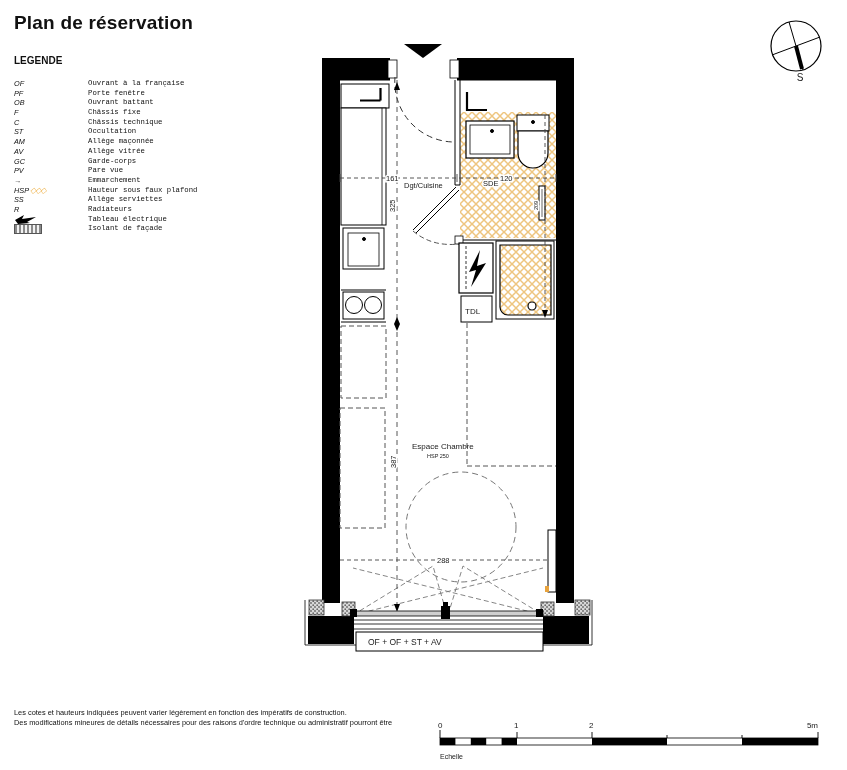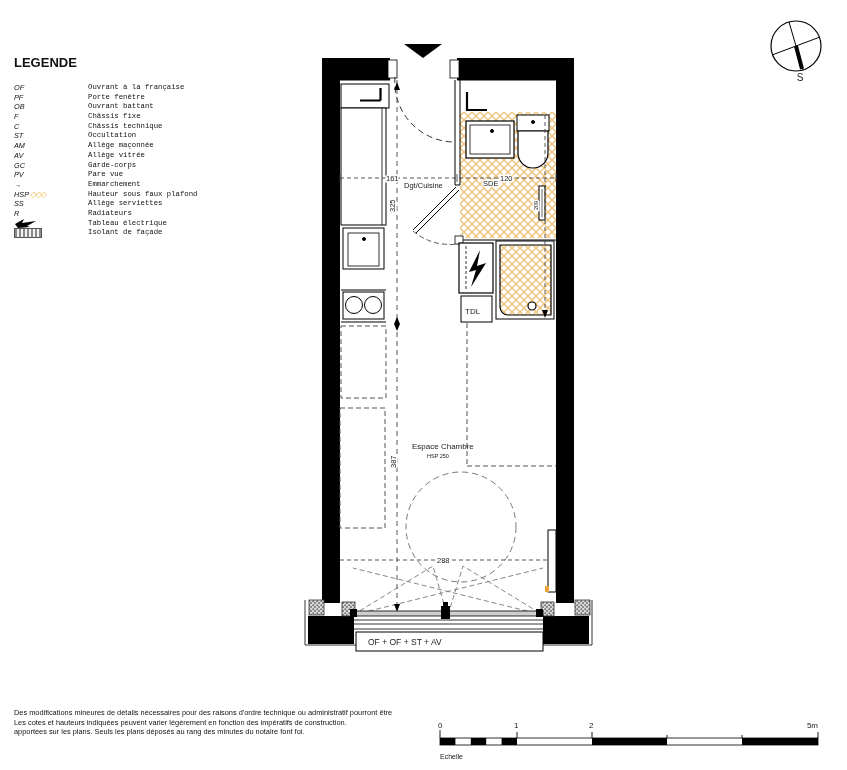--- a/index.html
+++ b/index.html
@@ -4,21 +4,21 @@
 <style>
   html,body{margin:0;padding:0;background:#fff;}
   #page{position:relative;width:847px;height:770px;background:#fff;overflow:hidden;
         font-family:"Liberation Sans",sans-serif;color:#111;}
   #plan-svg{position:absolute;left:0;top:0;}
   svg text{font-family:"Liberation Sans",sans-serif;fill:#1a1a1a;}
   .halo{paint-order:stroke;stroke:#fff;stroke-width:3px;}
   
   .title{position:absolute;left:14px;top:12px;font-size:19px;font-weight:bold;letter-spacing:.2px;}
   .legend{position:absolute;left:14px;top:55px;}
-  .legend-heading{font-size:13px;font-weight:bold;margin-bottom:13px;}
+  .legend-heading{font-size:10px;font-weight:bold;margin-bottom:13px;}
   .legend-row{display:flex;align-items:center;height:9.7px;font-size:7.3px;line-height:9.7px;}
   .legend-abbr{width:74px;flex:0 0 74px;display:flex;align-items:center;font-style:italic;}
   .legend-label{white-space:nowrap;font-family:Liberation Mono, monospace;}
   .diamonds::after{content:"\25C7\25C7\25C7";color:#f0b95a;font-size:8px;letter-spacing:-1px;margin-left:1px;}
   .isolant-swatch{display:inline-block;width:26px;height:8px;border:1px solid #555;
       background:repeating-linear-gradient(90deg,#8a8a8a 0 2px,#f2f2f2 2px 4px);}
   
   .disclaimer{position:absolute;left:14px;top:708px;width:420px;font-size:7.4px;line-height:9.6px;}
 </style>
 </head>
@@ -197,20 +197,21 @@
       <g font-size="8">
         <text x="438" y="728">0</text>
         <text x="514" y="728">1</text>
         <text x="589" y="728">2</text>
         <text x="818" y="728" text-anchor="end">5m</text>
       </g>
       <text x="440" y="759" font-size="7">Echelle</text>
     </g>
   </svg>
 
+  <div class="title">Plan de réservation</div>
 
   <div class="legend">
     <div class="legend-heading">LEGENDE</div>
     <div class="legend-row">
         <span class="legend-abbr">OF</span>
         <span class="legend-label">Ouvrant à la française</span>
       </div>
     <div class="legend-row">
         <span class="legend-abbr">PF</span>
         <span class="legend-label">Porte fenêtre</span>
@@ -276,18 +277,17 @@
       </div>
     <div class="legend-row">
       <span class="legend-abbr">
         <span class="isolant-swatch"></span>
       </span>
         <span class="legend-label">Isolant de façade</span>
       </div>
   </div>
 
   <div class="disclaimer">
+    <div>Les cotes et hauteurs indiquées peuvent varier légèrement en fonction des impératifs de construction.</div>
     <div>Des modifications mineures de détails nécessaires pour des raisons d'ordre technique ou administratif pourront être</div>
-    <div>Les cotes et hauteurs indiquées peuvent varier légèrement en fonction des impératifs de construction.</div>
-    <div>apportées sur les plans. Seuls les plans déposés au rang des minutes du notaire font foi.</div>
   </div>
 
 </div>
 
 </body></html>

